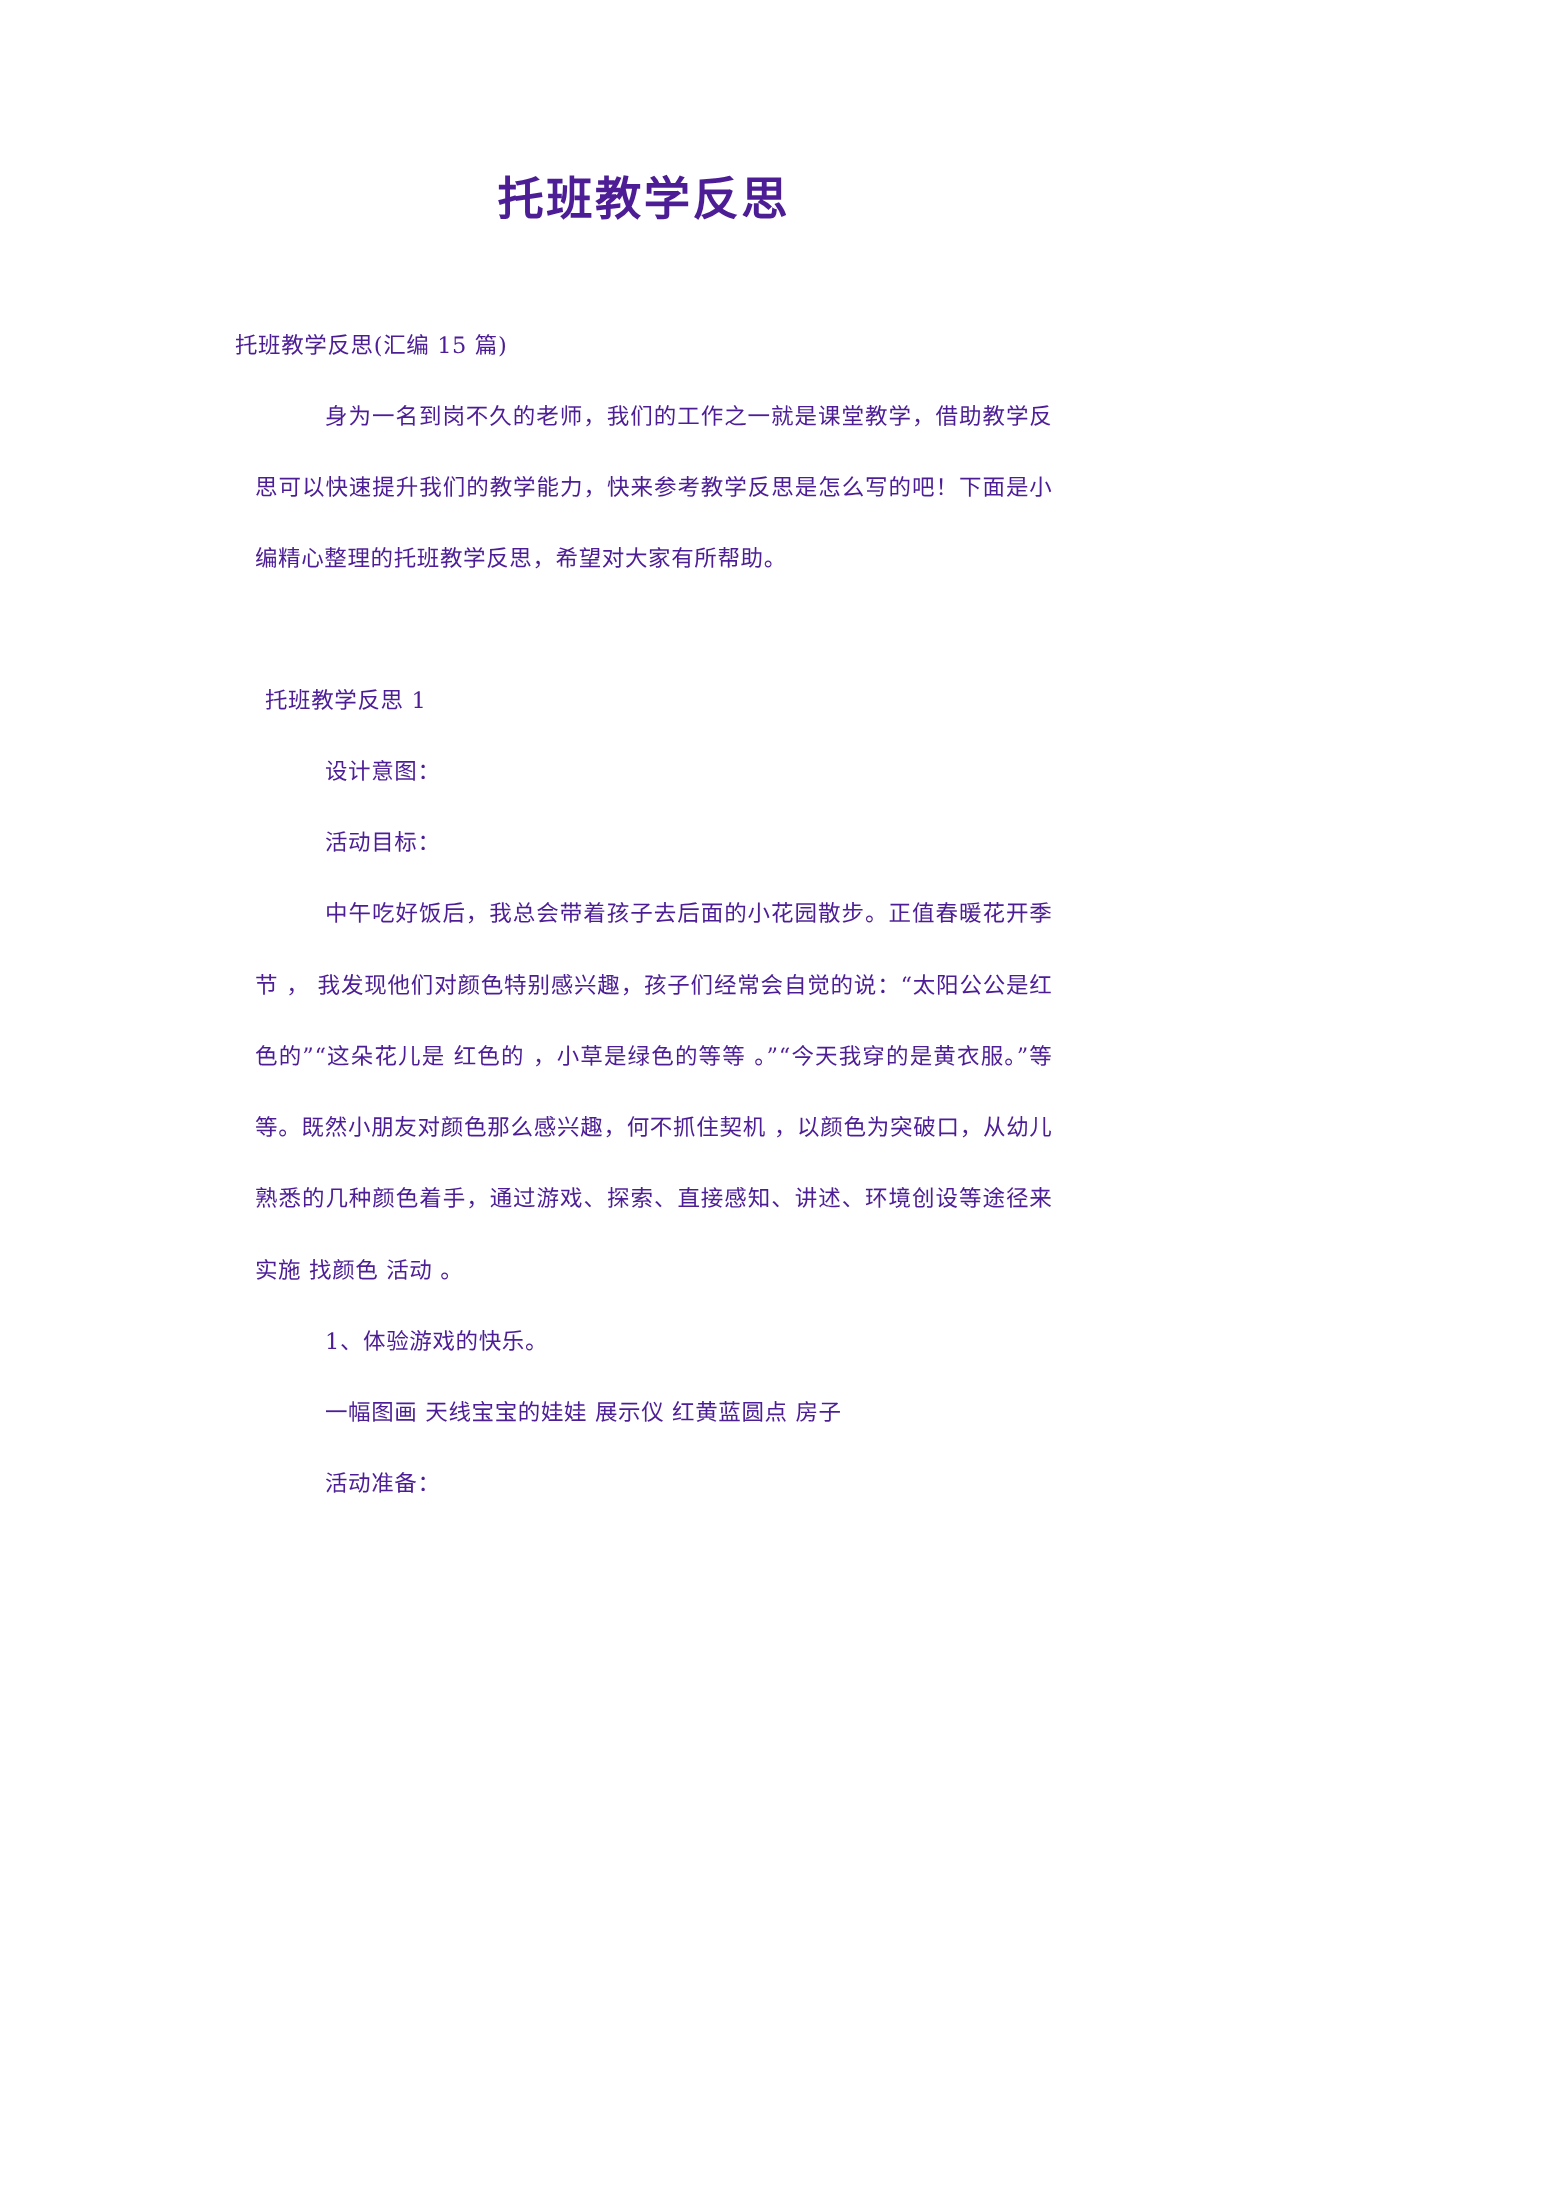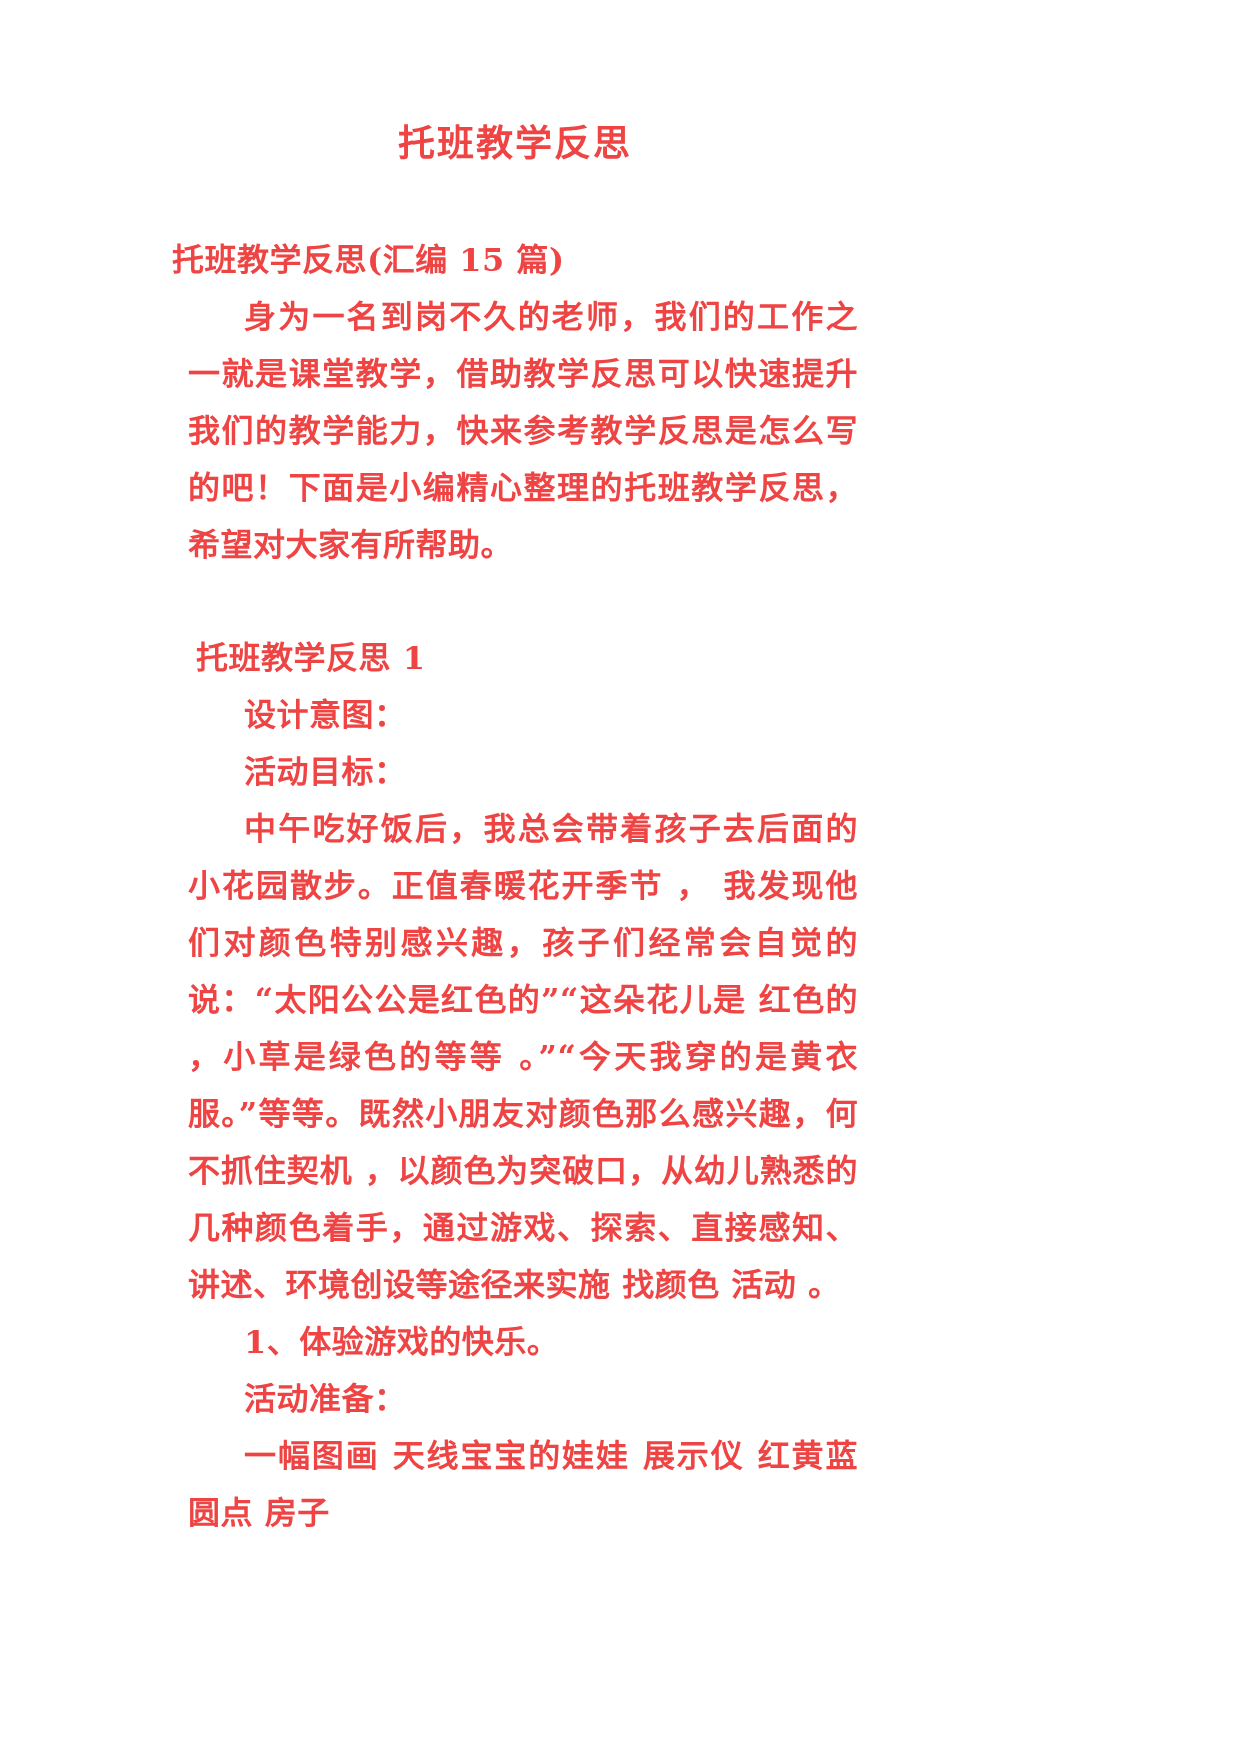--- a/index.html
+++ b/index.html
@@ -6,45 +6,44 @@
     margin: 0;
     padding: 0;
     background: #ffffff;
   }
   .page {
     width: 1023px;
     height: 1754px;
     box-sizing: border-box;
     background: #ffffff;
     position: relative;
-    padding: 0;
+    padding: 16px;
     overflow: hidden;
     font-family: "DejaVu Serif", "Liberation Serif", serif;
-    color: #ef4444;
+    color: #4c1d95;
   }
   .doc-body {
     padding: 118px 165px 0 172px;
   }
   .doc-title {
     font-family: "DejaVu Sans", "Liberation Sans", sans-serif;
     font-weight: bold;
     font-size: 37px;
     line-height: 1.4;
     text-align: center;
     letter-spacing: 2px;
     margin: 0 0 62px 0;
   }
   p {
     margin: 0;
-    font-size: 32px;
+    font-size: 18px;
     line-height: 57px;
     text-align: justify;
     text-justify: inter-ideograph;
     letter-spacing: 0.5px;
-    font-weight: bold;
   }
   p.indent {
     text-indent: 56px;
     margin-left: 16px;
   }
   p.spacer-before {
     margin-top: 56px;
     margin-left: 24px;
   }
   .block {
@@ -59,17 +58,17 @@
     <h1 class="doc-title">托班教学反思</h1>
 
     <div class="block">
       <p>托班教学反思(汇编 15 篇)</p>
       <p class="indent">身为一名到岗不久的老师，我们的工作之一就是课堂教学，借助教学反思可以快速提升我们的教学能力，快来参考教学反思是怎么写的吧！下面是小编精心整理的托班教学反思，希望对大家有所帮助。</p>
       <p class="spacer-before">托班教学反思 1</p>
       <p class="indent">设计意图：</p>
       <p class="indent">活动目标：</p>
       <p class="indent">中午吃好饭后，我总会带着孩子去后面的小花园散步。正值春暖花开季节 ， 我发现他们对颜色特别感兴趣，孩子们经常会自觉的说：“太阳公公是红色的”“这朵花儿是 红色的 ，小草是绿色的等等 。”“今天我穿的是黄衣服。”等等。既然小朋友对颜色那么感兴趣，何不抓住契机 ，以颜色为突破口，从幼儿熟悉的几种颜色着手，通过游戏、探索、直接感知、讲述、环境创设等途径来实施 找颜色 活动 。</p>
       <p class="indent">1、体验游戏的快乐。</p>
+      <p class="indent">一幅图画 天线宝宝的娃娃 展示仪 红黄蓝圆点 房子</p>
       <p class="indent">活动准备：</p>
-      <p class="indent">一幅图画 天线宝宝的娃娃 展示仪 红黄蓝圆点 房子</p>
     </div>
   </div>
 </div>
 
 </body></html>

